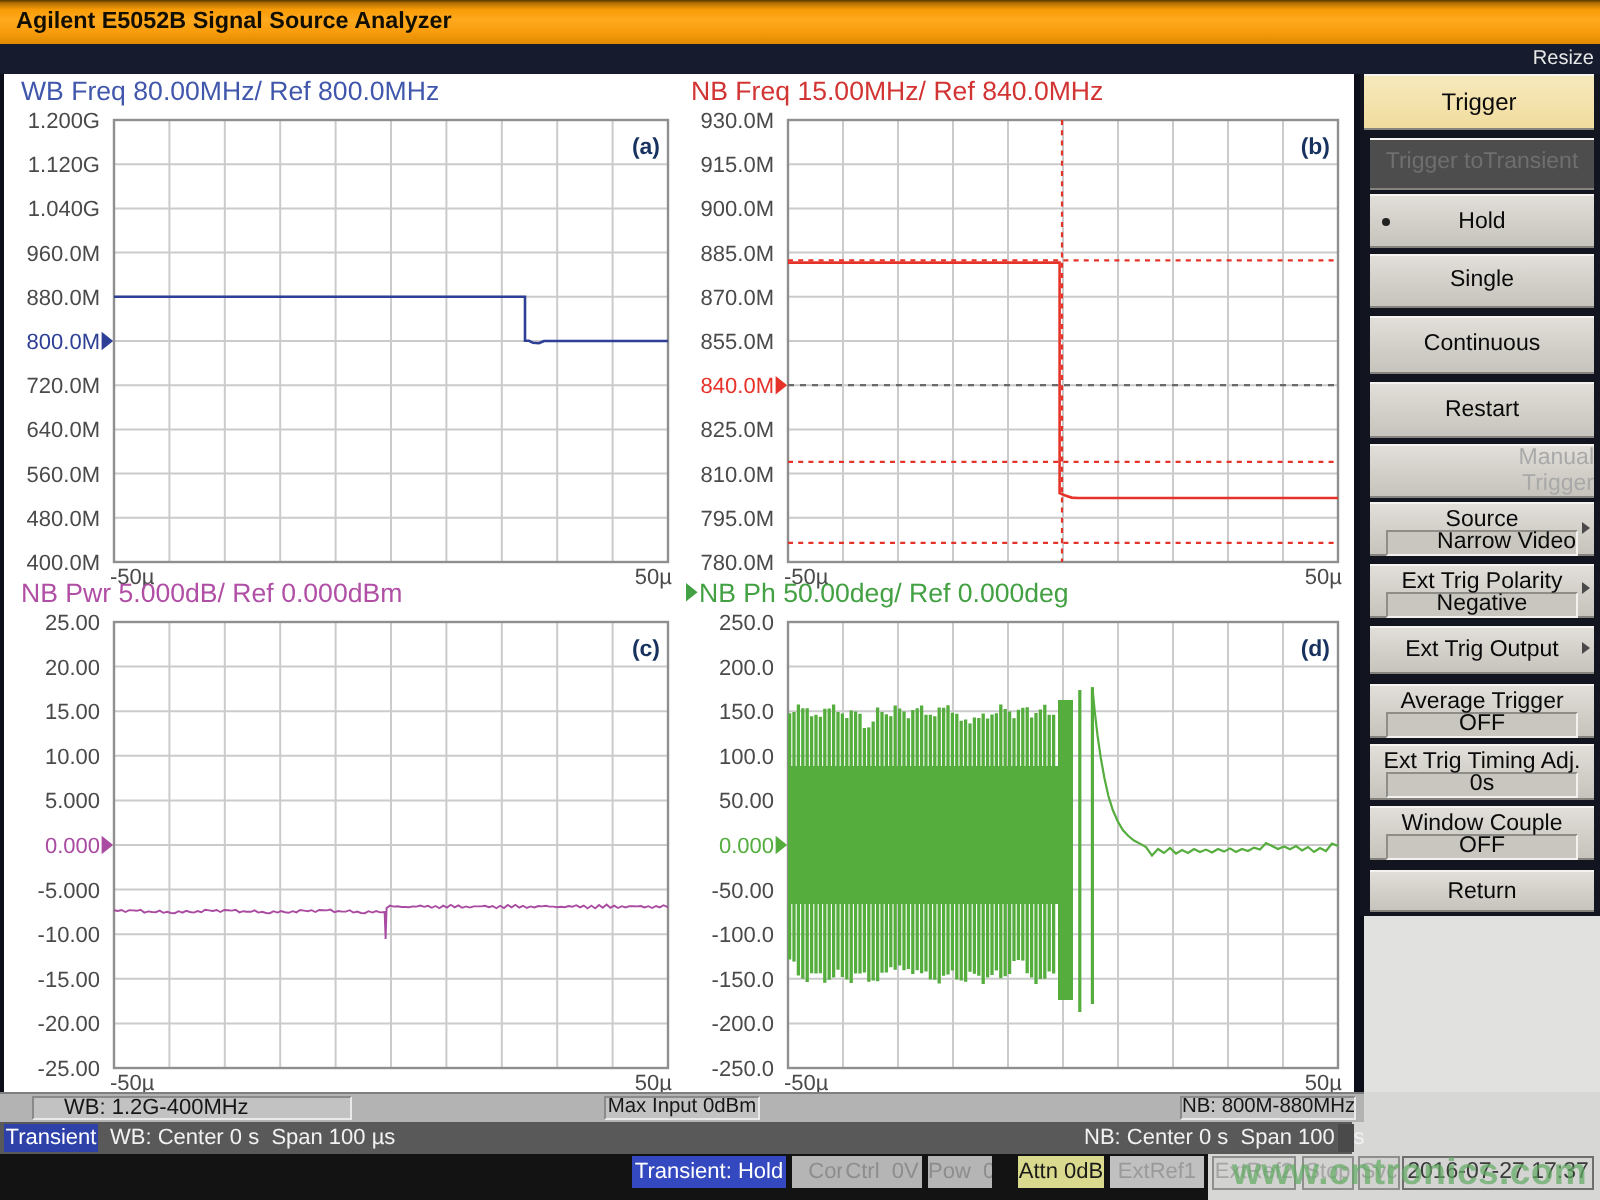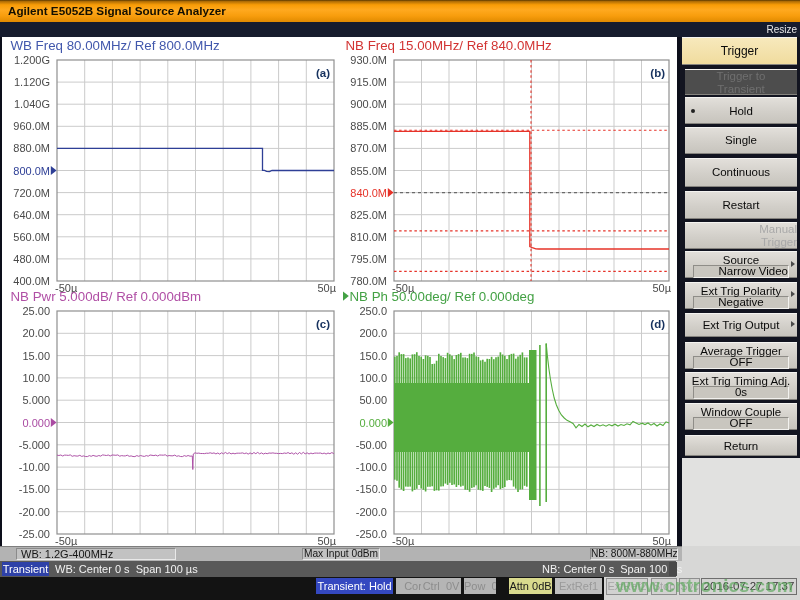--- a/index.html
+++ b/index.html
@@ -229,21 +229,21 @@
 <line x1="539.9" y1="345" x2="539.9" y2="506" stroke="#55ad3e" stroke-width="1.6"></line>
 <line x1="546.2" y1="343.6" x2="546.2" y2="502" stroke="#55ad3e" stroke-width="1.6"></line>
 <polyline points="546.2,343.6 547.4,356 548.8,368 550.4,379 552.2,389 554.2,398 556.4,405 558.8,410.5 561.4,415 564.2,418 567,420.3 570,421.8 573,423.5 576,427.8 579,424.5 582,426.5 585,424 588,426.8 591,425 594,426.5 597,424.5 600,426 603,424.8 606,426.2 609,424.5 612,425.8 615,424.2 618,426 621,424.5 624,425.5 627,423.8 630,424.8 633,421.5 636,423 639,424.5 642,423.2 645,424.6 648,423 651,425.2 654,423.5 657,426 660,424 663,425.5 666,421.8 669,423" fill="none" stroke="#55ad3e" stroke-width="1.1"></polyline>
   </svg>
 <div style="position:absolute;left:680px;top:37px;width:120px;height:421px;background:#121420"></div>
 <div style="position:absolute;left:682px;top:458px;width:118px;height:142px;background:#e1e1e0"></div>
 <div style="position:absolute;left:682px;top:37px;width:115px;height:28px;background:linear-gradient(180deg,#f7e9bc,#f0dc9e);border-top:1px solid #f4f3f0;border-bottom:1px solid #85837e;color:#0a0a0a;font-size:12px;box-sizing:border-box">
     <div style="display:flex;align-items:center;justify-content:center;height:100%">Trigger</div>
   </div>
 <div style="position:absolute;left:685px;top:68.5px;width:112px;height:26px;background:#4d4d4d;border-top:1px solid #f4f3f0;border-bottom:1px solid #85837e;color:#6f6f6f;font-size:11.5px;box-sizing:border-box">
-    <div style="display:flex;flex-direction:column;align-items:center;justify-content:flex-start;height:100%;line-height:13px">
+    <div style="display:flex;flex-direction:row;align-items:center;justify-content:center;height:100%;line-height:13px">
       <div>Trigger to</div>
       <div>Transient</div>
     </div>
   </div>
 <div style="position:absolute;left:685px;top:97px;width:112px;height:27px;background:linear-gradient(180deg,#e2dfda 0%,#d2cfc9 55%,#c7c4bd 100%);border-top:1px solid #f4f3f0;border-bottom:1px solid #85837e;color:#0a0a0a;font-size:11.5px;box-sizing:border-box">
     <div style="position:absolute;left:6px;top:50%;margin-top:-2px;width:4px;height:4px;background:#222;border-radius:50%"></div>
     <div style="display:flex;align-items:center;justify-content:center;height:100%">Hold</div>
   </div>
 <div style="position:absolute;left:685px;top:126.5px;width:112px;height:27.5px;background:linear-gradient(180deg,#e2dfda 0%,#d2cfc9 55%,#c7c4bd 100%);border-top:1px solid #f4f3f0;border-bottom:1px solid #85837e;color:#0a0a0a;font-size:11.5px;box-sizing:border-box">
     <div style="display:flex;align-items:center;justify-content:center;height:100%">Single</div>
@@ -284,21 +284,21 @@
   </div>
 <div style="position:absolute;left:685px;top:403px;width:112px;height:27px;background:linear-gradient(180deg,#e2dfda 0%,#d2cfc9 55%,#c7c4bd 100%);border-top:1px solid #f4f3f0;border-bottom:1px solid #85837e;color:#0a0a0a;font-size:11.5px;box-sizing:border-box">
     <div style="text-align:center;height:13px;line-height:14px;padding-top:1px">Window Couple</div>
     <div style="margin:0 auto;width:96px;height:13px;background:#c9c6bf;border-top:1px solid #8f8d88;border-left:1px solid #8f8d88;border-bottom:1px solid #f2f1ee;border-right:1px solid #f2f1ee;text-align:center;line-height:11px;font-size:11.5px;box-sizing:border-box">OFF</div>
   </div>
 <div style="position:absolute;left:685px;top:435px;width:112px;height:21px;background:linear-gradient(180deg,#e2dfda 0%,#d2cfc9 55%,#c7c4bd 100%);border-top:1px solid #f4f3f0;border-bottom:1px solid #85837e;color:#0a0a0a;font-size:11.5px;box-sizing:border-box">
     <div style="display:flex;align-items:center;justify-content:center;height:100%">Return</div>
   </div>
 <div style="position:absolute;left:0;top:546px;width:800px;height:54px;background:#d7d7d6"></div>
 <div style="position:absolute;left:0;top:546px;width:682px;height:15px;background:#b3b3b3;border-top:1px solid #7e7e7e;box-sizing:border-box"></div>
-<div style="position:absolute;left:16px;top:548px;width:160px;height:12px;background:#c2c2c2;border-top:1px solid #8a8a8a;border-left:1px solid #8a8a8a;border-bottom:1px solid #e9e9e9;border-right:1px solid #e9e9e9;box-sizing:border-box;font-size:11px;color:#161616;padding-left:4px;line-height:10px;white-space:nowrap;overflow:hidden">WB: 1.2G-400MHz</div>
+<div style="position:absolute;left:16px;top:548px;width:160px;height:12px;background:#c2c2c2;border-top:1px solid #8a8a8a;border-left:1px solid #8a8a8a;border-bottom:1px solid #e9e9e9;border-right:1px solid #e9e9e9;box-sizing:border-box;font-size:11px;color:#161616;padding-left:15px;line-height:10px;white-space:nowrap;overflow:hidden">WB: 1.2G-400MHz</div>
 <div style="position:absolute;left:302px;top:548px;width:78px;height:12px;background:#c2c2c2;border-top:1px solid #8a8a8a;border-left:1px solid #8a8a8a;border-bottom:1px solid #e9e9e9;border-right:1px solid #e9e9e9;box-sizing:border-box;font-size:10.2px;color:#161616;text-align:center;line-height:10px;white-space:nowrap;overflow:hidden">Max Input 0dBm</div>
 <div style="position:absolute;left:590px;top:548px;width:88px;height:12px;background:#c2c2c2;border-top:1px solid #8a8a8a;border-left:1px solid #8a8a8a;border-bottom:1px solid #e9e9e9;border-right:1px solid #e9e9e9;box-sizing:border-box;font-size:10.2px;color:#161616;text-align:center;line-height:10px;white-space:nowrap;overflow:hidden">NB: 800M-880MHz</div>
 <div style="position:absolute;left:0;top:561px;width:676px;height:16px;background:#595959"></div>
 <div style="position:absolute;left:2px;top:562px;width:47px;height:14px;background:#2e41a8;color:#fff;font-size:11px;text-align:center;line-height:14px">Transient</div>
 <div style="position:absolute;left:55px;top:562px;height:14px;color:#f2f2f2;font-size:11px;line-height:14px;white-space:nowrap">WB: Center 0 s&nbsp;&nbsp;Span 100 µs</div>
 <div style="position:absolute;left:542px;top:562px;height:14px;color:#f2f2f2;font-size:11px;line-height:14px;white-space:nowrap">NB: Center 0 s&nbsp;&nbsp;Span 100 µs</div>
 <div style="position:absolute;left:669px;top:562px;width:8px;height:14px;background:#4a4a4a"></div>
 <div style="position:absolute;left:0;top:577px;width:604px;height:23px;background:#131313"></div>
 <div style="position:absolute;left:316px;top:578px;width:77px;height:16px;background:#3448c0;color:#fff;font-size:11px;text-align:center;line-height:16px">Transient: Hold</div>
 <div style="position:absolute;left:396px;top:578px;width:34px;height:16px;background:#b5b5b5;color:#8d8d8d;font-size:11px;text-align:center;line-height:16px;white-space:nowrap;overflow:hidden">Cor</div>

